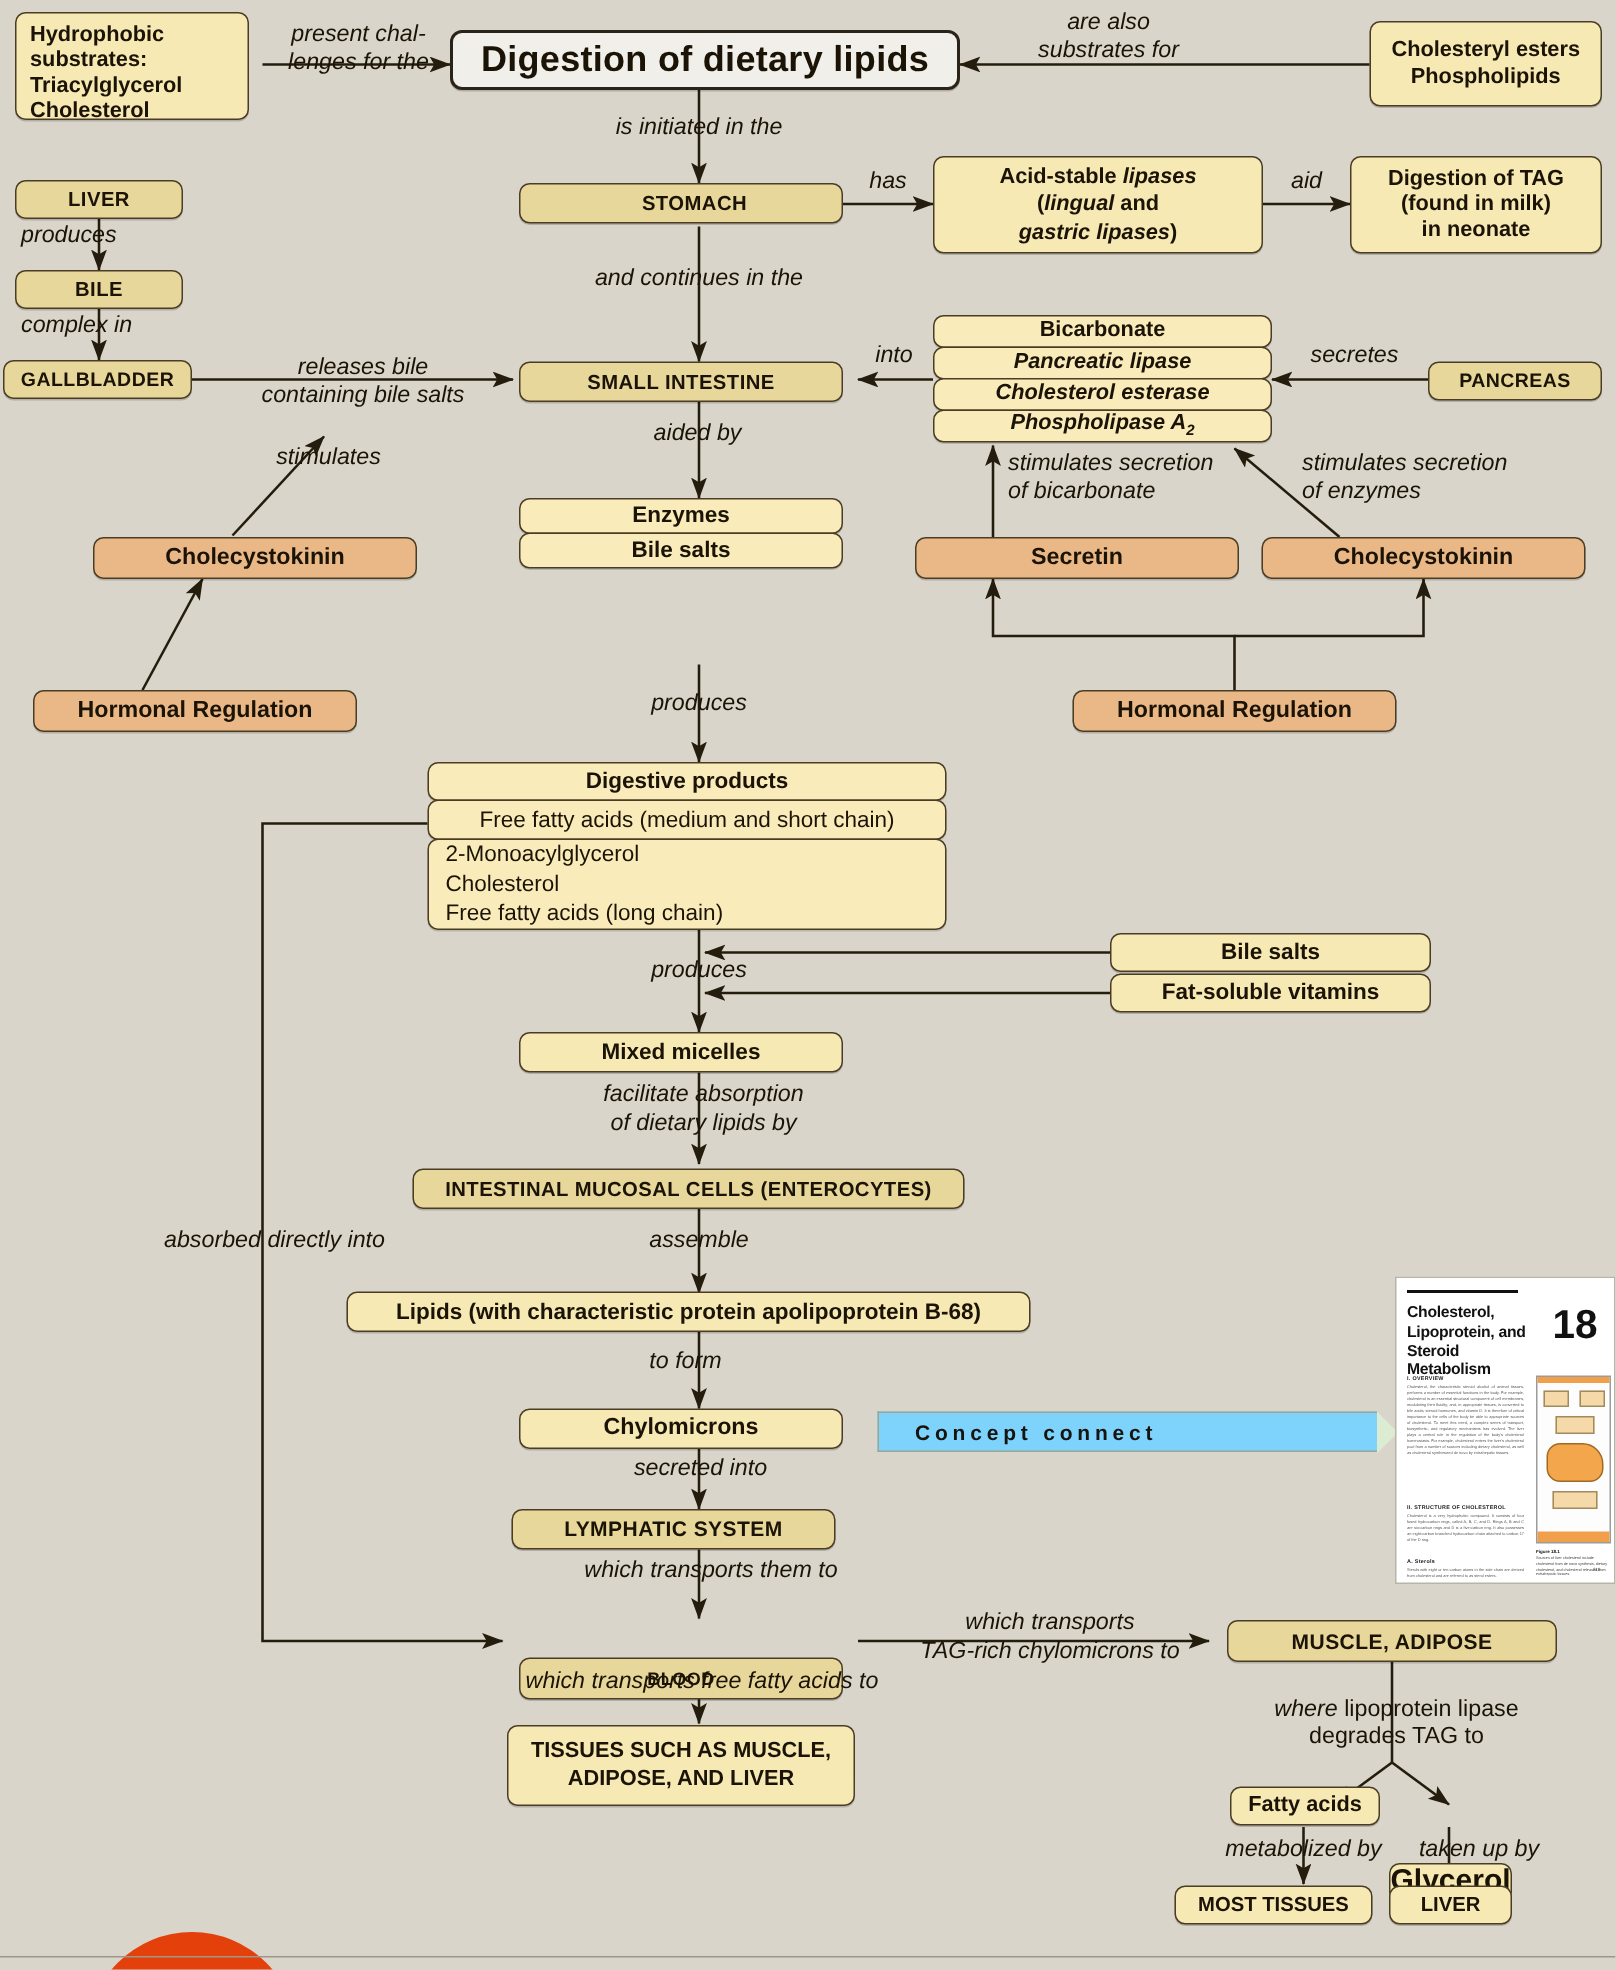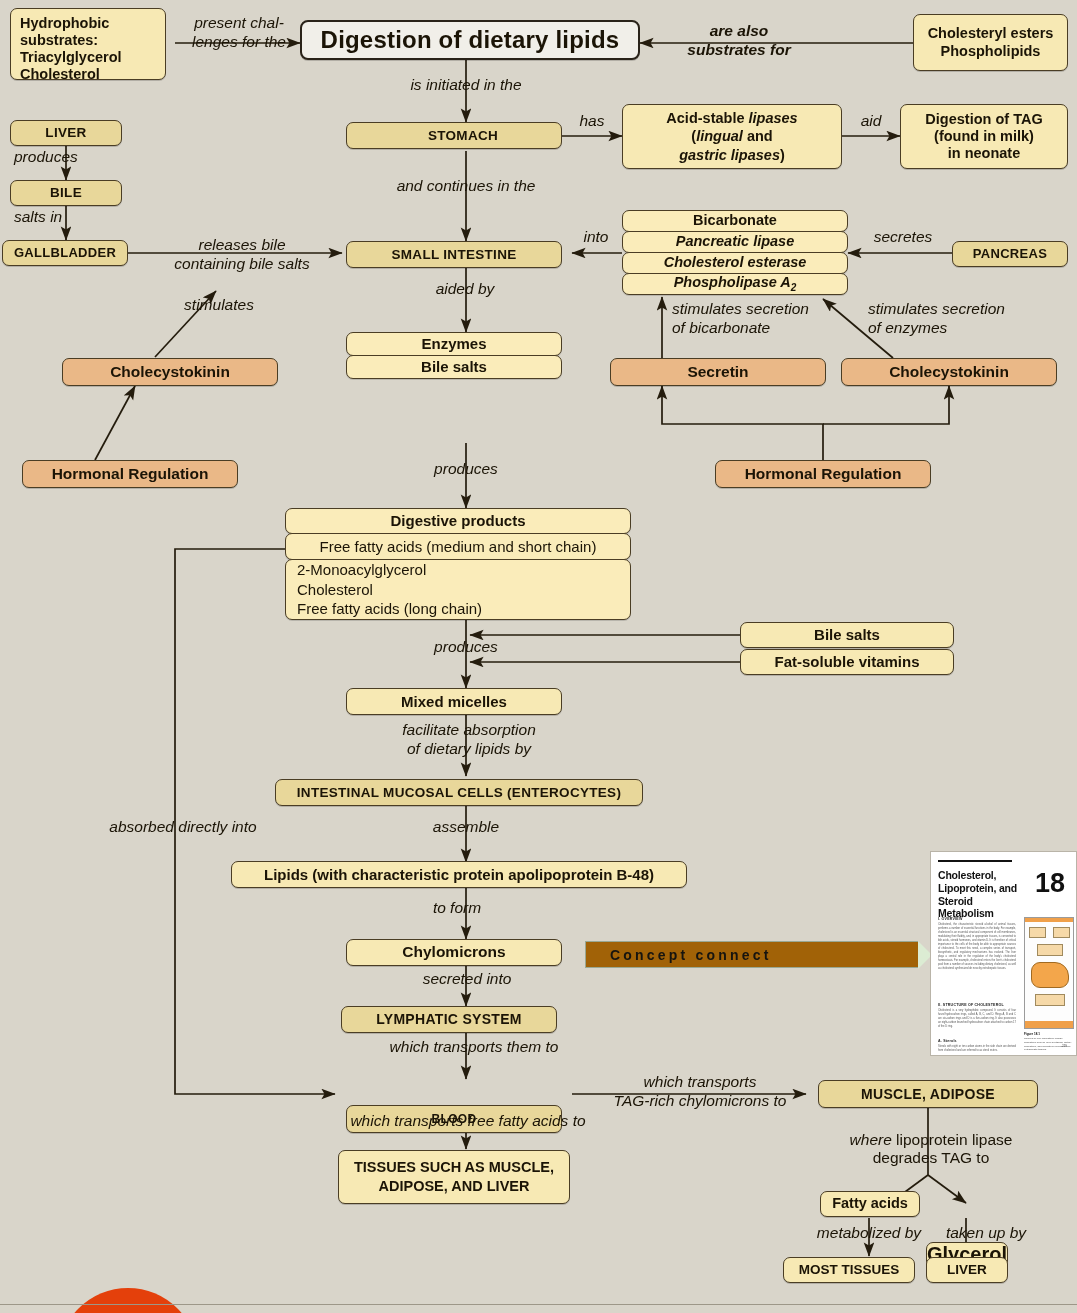--- a/index.html
+++ b/index.html
@@ -53,21 +53,21 @@
     white-space:pre-line;
     text-align:center;
     font-family:"Liberation Sans", sans-serif;
   }
   .lbl.l{text-align:left;}
   
   svg#wires{position:absolute;left:0;top:0;width:1077px;height:1313px;pointer-events:none;}
   
   .concept{
     position:absolute;height:27px;
-    background:#a16207;border:1px solid #9aa893;border-right:none;
+    background:#7dd3fc;border:1px solid #9aa893;border-right:none;
     display:flex;align-items:center;
     padding-left:24px;box-sizing:border-box;
     font-size:14px;font-weight:bold;letter-spacing:3.2px;color:#16140f;
   }
   .concept:after{
     content:"";position:absolute;right:-14px;top:-1px;
     width:0;height:0;border-top:14.5px solid transparent;border-bottom:14.5px solid transparent;
     border-left:14px solid #dcecd3;
   }
   
@@ -236,47 +236,47 @@
 Free fatty acids (long chain)</div>
   </div>
 
   <div class="node" style="left:740px;top:622px;width:214px;height:26px;font-size:15px;">Bile salts</div>
   <div class="node" style="left:740px;top:649px;width:214px;height:26px;font-size:15px;">Fat-soluble vitamins</div>
 
   <div class="node" style="left:346px;top:688px;width:216px;height:27px;font-size:15px;">Mixed micelles</div>
 
   <div class="node organ" style="left:275px;top:779px;width:368px;height:27px;font-size:13.5px;">INTESTINAL MUCOSAL CELLS (ENTEROCYTES)</div>
 
-  <div class="node" style="left:231px;top:861px;width:456px;height:27px;font-size:15px;">Lipids (with characteristic protein apolipoprotein B-48)</div>
+  <div class="node" style="left:231px;top:861px;width:456px;height:27px;font-size:15px;">Lipids (with characteristic protein apolipoprotein B-68)</div>
 
   <div class="node" style="left:346px;top:939px;width:216px;height:27px;font-size:15.5px;">Chylomicrons</div>
 
   <div class="node organ" style="left:341px;top:1006px;width:216px;height:27px;font-size:14px;">LYMPHATIC SYSTEM</div>
 
   <div class="node organ" style="left:346px;top:1080px;width:216px;height:28px;font-size:12px;margin-top:25px;">BLOOD</div>
 
   <div class="node" style="left:338px;top:1150px;width:232px;height:54px;white-space:pre-line;font-size:14.5px;line-height:1.28;">TISSUES SUCH AS MUSCLE,
 ADIPOSE, AND LIVER</div>
 
   <div class="node organ" style="left:818px;top:1080px;width:220px;height:28px;font-size:14px;">MUSCLE, ADIPOSE</div>
 
   <div class="node" style="left:820px;top:1191px;width:100px;height:26px;font-size:14.5px;">Fatty acids</div>
   <div class="node" style="left:926px;top:1242px;width:82px;height:26px;font-size:20px;">Glycerol</div>
   <div class="node" style="left:783px;top:1257px;width:132px;height:26px;font-size:13.5px;">MOST TISSUES</div>
   <div class="node" style="left:926px;top:1257px;width:82px;height:26px;font-size:13.5px;">LIVER</div>
 
   <div class="lbl" style="left:180px;top:14px;width:118px;">present chal-
 lenges for the</div>
-  <div class="lbl" style="left:660px;top:22px;width:158px;font-weight:bold;">are also
+  <div class="lbl" style="left:660px;top:6px;width:158px;">are also
 substrates for</div>
   <div class="lbl" style="left:380px;top:76px;width:172px;">is initiated in the</div>
   <div class="lbl" style="left:566px;top:112px;width:52px;">has</div>
   <div class="lbl" style="left:846px;top:112px;width:50px;">aid</div>
   <div class="lbl l" style="left:14px;top:148px;width:110px;">produces</div>
-  <div class="lbl l" style="left:14px;top:208px;width:110px;">salts in</div>
+  <div class="lbl l" style="left:14px;top:208px;width:110px;">complex in</div>
   <div class="lbl" style="left:372px;top:177px;width:188px;">and continues in the</div>
   <div class="lbl" style="left:152px;top:236px;width:180px;">releases bile
 containing bile salts</div>
   <div class="lbl" style="left:160px;top:296px;width:118px;">stimulates</div>
   <div class="lbl" style="left:572px;top:228px;width:48px;">into</div>
   <div class="lbl" style="left:858px;top:228px;width:90px;text-align:center;">secretes</div>
   <div class="lbl" style="left:400px;top:280px;width:130px;">aided by</div>
   <div class="lbl l" style="left:672px;top:300px;width:180px;">stimulates secretion
 of bicarbonate</div>
   <div class="lbl l" style="left:868px;top:300px;width:180px;">stimulates secretion

